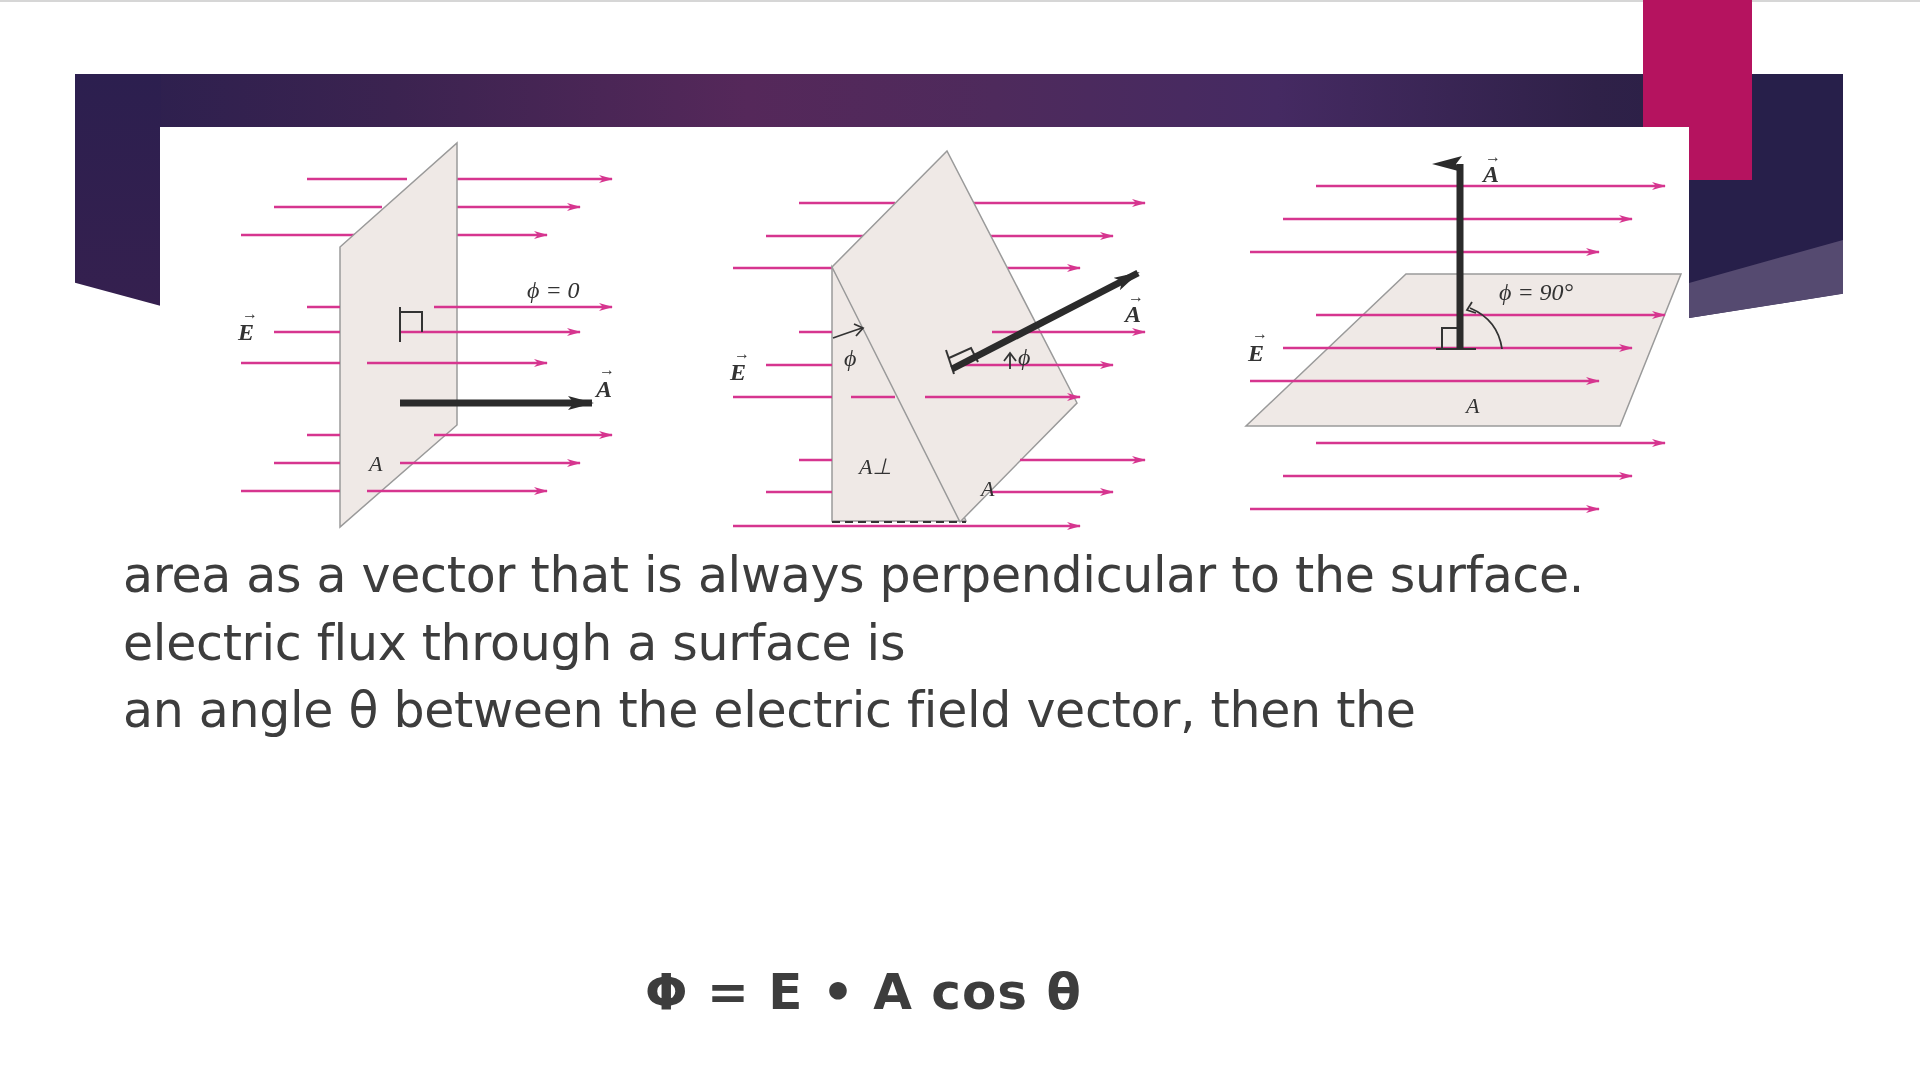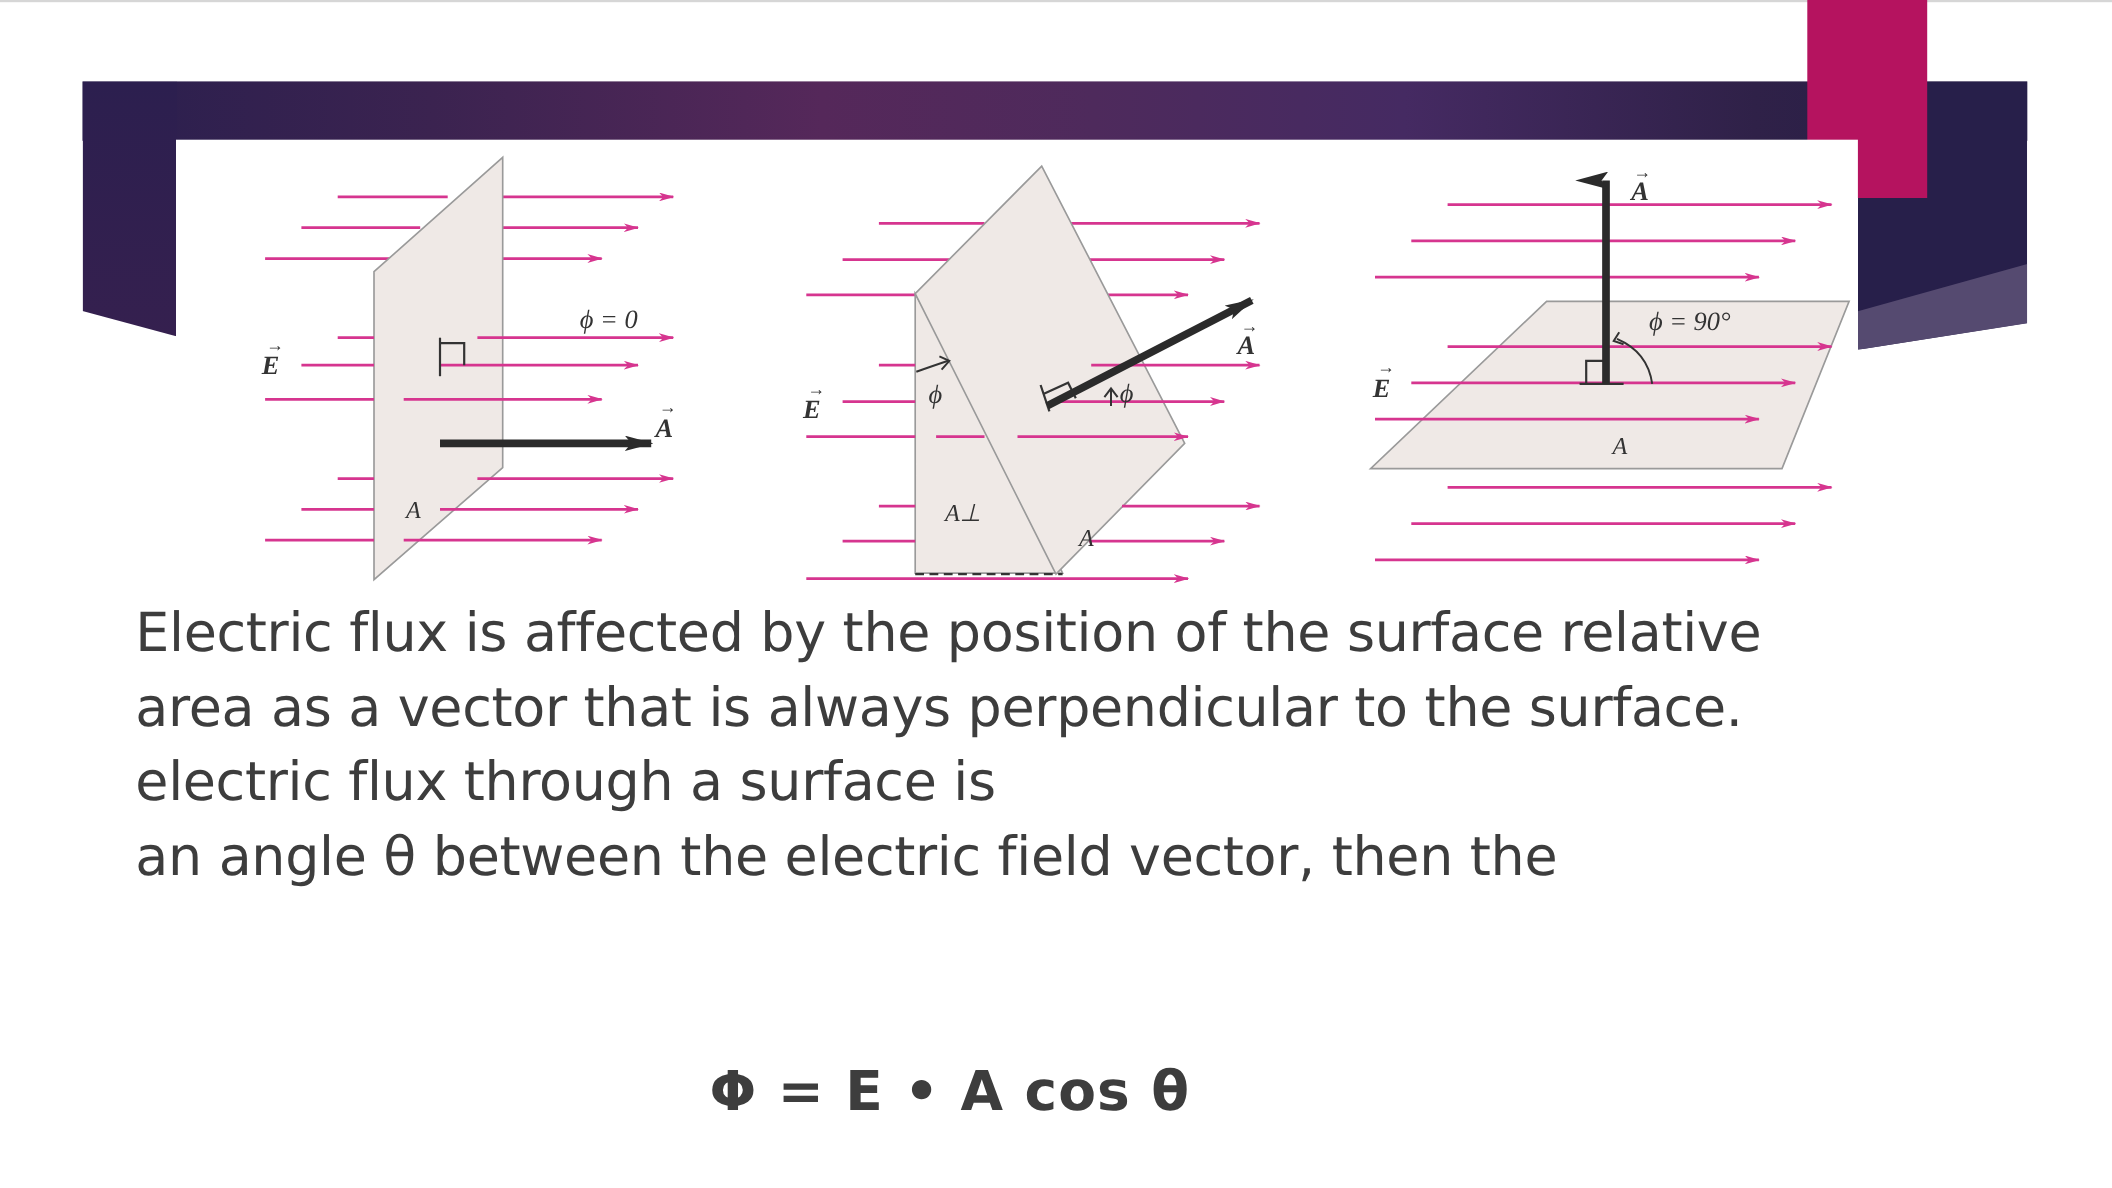--- a/index.html
+++ b/index.html
@@ -156,19 +156,18 @@
   <path d="M232,162 L227,170 L236,173" fill="none" stroke="#333" stroke-width="1.8"></path>
   <text x="259" y="160" font-size="24" font-style="italic" fill="#333">ϕ = 90°</text>
   <text x="8" y="221" font-size="24" font-weight="bold" font-style="italic" fill="#333">E</text>
   <text x="12" y="199" font-size="16" fill="#333">→</text>
   <text x="243" y="42" font-size="24" font-weight="bold" font-style="italic" fill="#333">A</text>
   <text x="245" y="22" font-size="16" fill="#333">→</text>
   <text x="226" y="273" font-size="22" font-style="italic" fill="#333">A</text>
 </svg>
 
 <div class="body-text">
-  <div>Electric flux is affected by the position of the surface relative</div>
   <div>area as a vector that is always perpendicular to the surface.</div>
   <div>electric flux through a surface is</div>
   <div>an angle θ between the electric field vector, then the</div>
 </div>
 
 <div class="formula">Φ = E • A cos θ</div>
 
 </body></html>

